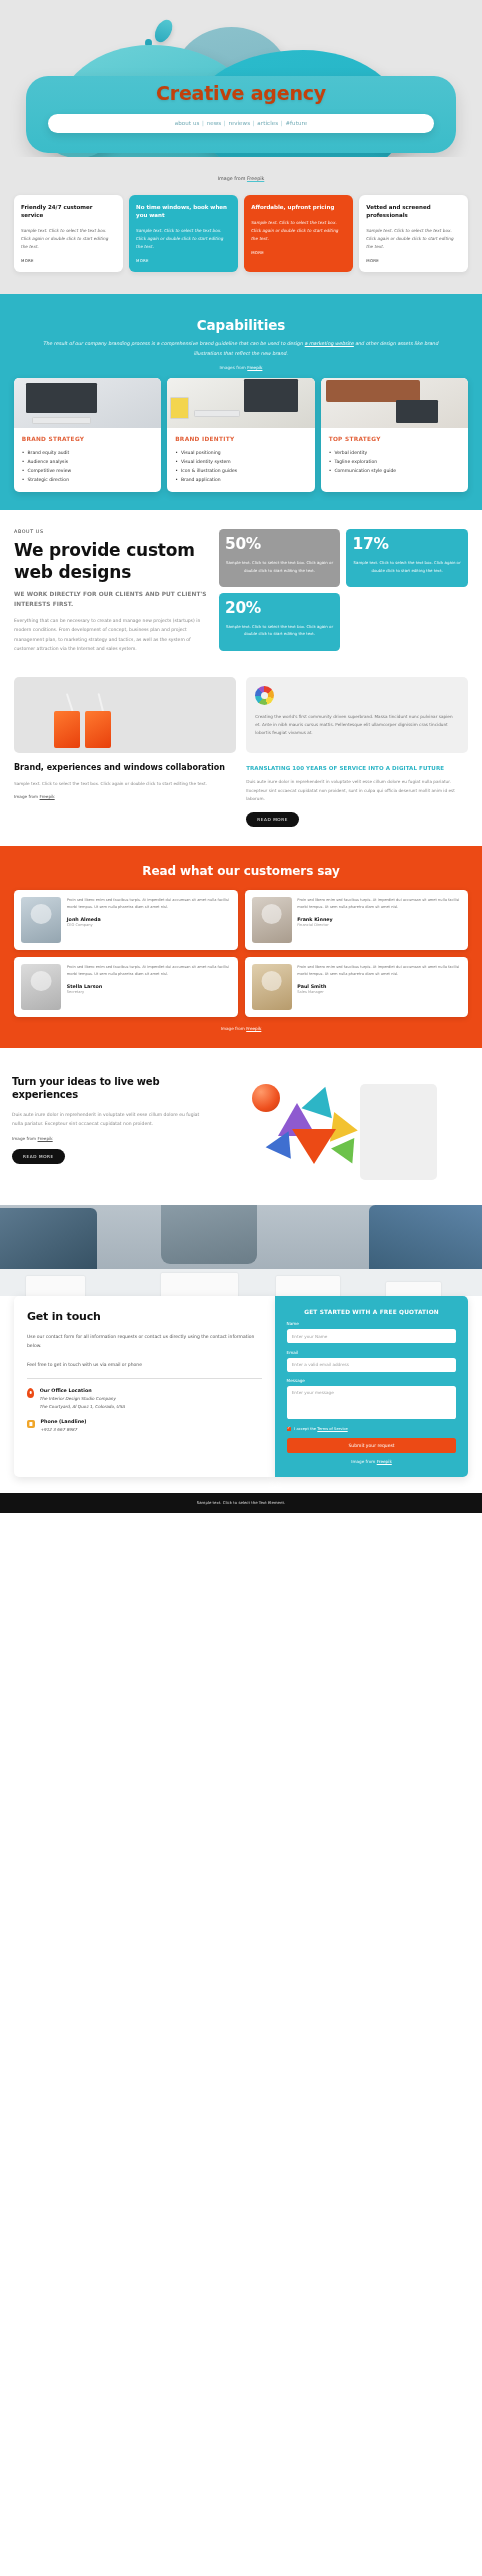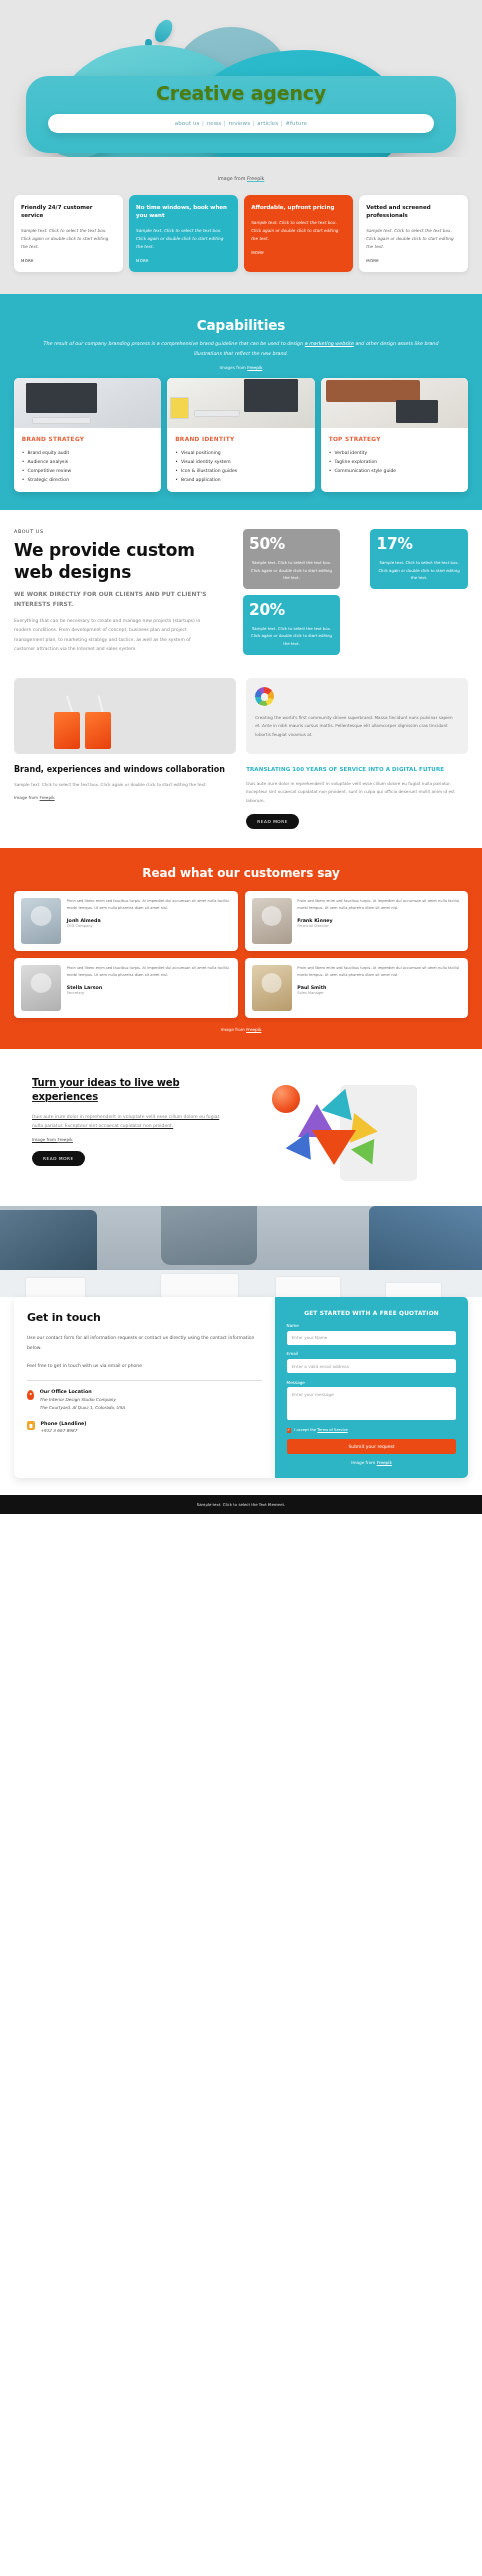--- a/index.html
+++ b/index.html
@@ -31,21 +31,21 @@
   .b3{ width:119px;height:96px; left:172px; top:27px; background:linear-gradient(170deg,#8cc2cc,#79b3bf); border-radius:50% 50% 45% 55%/58% 58% 42% 42%; box-shadow:2.6px 5.1px 10.3px rgba(0,0,0,.10);}
   .b4{ width:85px;height:76px; left:35px; top:82px; background:linear-gradient(160deg,#72d2d8,#4fc3cc); border-radius:50%; box-shadow:3.2px 5.1px 10.3px rgba(0,0,0,.12);}
   .b5{ width:76px;height:71px; left:360px; top:77px; background:linear-gradient(160deg,#5ecdd6,#38bcc8); border-radius:50%; box-shadow:3.2px 5.1px 10.3px rgba(0,0,0,.12);}
   .drop1{ width:15.4px;height:24.4px; left:156px; top:19px; background:linear-gradient(170deg,#56c8d2,#2ba9bd); border-radius:50%; transform:rotate(28deg); box-shadow:1.3px 2.6px 5.1px rgba(0,0,0,.15);}
   .drop2{ width:7px;height:8.4px; left:145px; top:39px; background:#27a7bb; border-radius:50%; }
   .bandwrap{ position:absolute; left:26px; right:26px; top:76px; height:77px;}
   .band{ position:absolute; inset:0; background:linear-gradient(180deg,#4dc3cf,#3bbcc9); border-radius:22px; box-shadow:0 7.7px 16.7px rgba(0,0,0,.14);}
   .hero-title{
     position:absolute; width:100%; top:82px; text-align:center;
     font-family:"DejaVu Sans", sans-serif; font-weight:bold; font-size:19px;
-    color:#4d7c0f; letter-spacing:-0.2px; text-shadow:0 1.3px 2.6px rgba(0,0,0,.13); z-index:5;
+    color:#c2410c; letter-spacing:-0.2px; text-shadow:0 1.3px 2.6px rgba(0,0,0,.13); z-index:5;
   }
   .pill{
     position:absolute; left:48px; right:48px; top:114px; height:18.6px; background:#fff;
     border-radius:9.6px; display:flex; align-items:center; justify-content:center;
     box-shadow:0 3.2px 9px rgba(0,0,0,.12); z-index:6;
   }
   .pill-nav{ font-size:5.5px; color:#6fa9b4; font-family:"DejaVu Sans",sans-serif; letter-spacing:0.1px;}
   .pill-nav span{ color:#9ec9d0; margin:0 2.6px;}
   .credit{ text-align:center; font-size:4.8px; color:#555; padding:3.9px 0 0; font-family:"DejaVu Sans",sans-serif;}
   .credit a{ color:#555; text-decoration:underline; text-decoration-color:#4dc3cf;}
@@ -90,21 +90,21 @@
   .capcard li:before{ content:"•"; position:absolute; left:0; color:#333;}
 
   
   .about{ display:flex; padding:19px 14px 16.7px; gap:11.6px; background:#fff;}
   .about-l{ width:193px;}
   .eyebrow{ font-size:4.8px; color:#333; letter-spacing:0.6px; font-family:"DejaVu Sans",sans-serif;}
   .about-l h2{ font-family:"DejaVu Sans",sans-serif; font-weight:bold; font-size:17px; line-height:1.25; margin:5.8px 0 7.7px; color:#111; letter-spacing:-0.2px;}
   .about-l h3{ font-size:5.8px; color:#7b7b7b; line-height:1.6; letter-spacing:0.1px; margin-bottom:7px; font-family:"DejaVu Sans",sans-serif;}
   .about-l p{ font-size:4.5px; color:#8a8a8a; line-height:2.1; font-family:"DejaVu Sans",sans-serif;}
   .stats{ flex:1; display:grid; grid-template-columns:1fr 1fr; gap:5.8px; align-content:start;}
-  .stat{ border-radius:4.5px; padding:7.7px 6.4px 7.7px; min-height:58px;margin-left:24px;}
+  .stat{ border-radius:4.5px; padding:7.7px 6.4px 7.7px; min-height:58px;}
   .stat .num{ font-family:"DejaVu Sans",sans-serif; font-weight:bold; font-size:15.4px; color:#fff; line-height:1; letter-spacing:-0.3px;}
   .stat p{ font-size:3.9px; color:rgba(255,255,255,.95); line-height:1.95; margin-top:6.4px; text-align:center; font-family:"DejaVu Sans",sans-serif;}
   .s-gray{background:#9b9b9b;} .s-teal{background:#2db5c6;} .s-orange{background:#ec4a15;}
 
   
   .collab{ display:flex; gap:10.3px; padding:6.4px 14px 19px; background:#fff;}
   .collab-l{ flex:1;}
   .cola-img{ background:#e3e3e3; border-radius:5.1px; height:76px; position:relative; overflow:hidden;}
   .can{ position:absolute; bottom:5.1px; width:26px; height:37px; background:linear-gradient(150deg,#ff7a2f,#e8400c); border-radius:1.9px;}
   .can.l{ left:40px;} .can.r{ left:71px;}
@@ -138,21 +138,21 @@
   .avatar:after{content:"";position:absolute;left:50%;top:16%;width:52%;height:44%;transform:translateX(-50%);
     background:rgba(255,255,255,.5);border-radius:50%;}
   .tbody{flex:1;}
   .tbody p{ font-size:3.6px; color:#777; line-height:1.95; font-family:"DejaVu Sans",sans-serif;}
   .tname{ font-size:4.8px; font-weight:bold; color:#111; margin-top:5.8px; font-family:"DejaVu Sans",sans-serif;}
   .trole{ font-size:3.6px; color:#999; margin-top:1.3px; font-family:"DejaVu Sans",sans-serif;}
   .testi .credit4{ text-align:center; font-size:4.2px; color:rgba(255,255,255,.9); margin-top:9px; font-family:"DejaVu Sans",sans-serif;}
   .testi .credit4 a{color:#fff;text-decoration:underline;}
 
   
-  .ideas{ display:flex; gap:10.3px; padding:22px 32px 22px; background:#fff; align-items:flex-start;text-decoration:underline;}
+  .ideas{ display:flex; gap:10.3px; padding:22px 12px 22px; background:#fff; align-items:flex-start;}
   .ideas-l{ width:193px; padding-top:5.1px;}
   .ideas-l h2{ font-family:"DejaVu Sans",sans-serif; font-weight:bold; font-size:10px; line-height:1.35; color:#111; letter-spacing:-0.2px;}
   .ideas-l p{ font-size:4.5px; color:#8a8a8a; line-height:2.1; margin-top:8.4px; font-family:"DejaVu Sans",sans-serif;}
   .ideas-l .credit5{ font-size:4.2px; color:#555; margin-top:7px; font-family:"DejaVu Sans",sans-serif;}
   .ideas-l .credit5 a{color:#555;text-decoration:underline;}
   .ideas-r{ flex:1; height:113px; position:relative;}
   .ideas-panel{ position:absolute; right:33px; top:14px; width:77px; height:96px; background:#efefef; border-radius:5.1px;}
   .sphere{ position:absolute; left:37px; top:14px; width:28px;height:28px;border-radius:50%;
     background:radial-gradient(circle at 32% 28%,#ff9a6a,#ee4f1d 62%,#c23a10);}
   .poly{position:absolute;}

